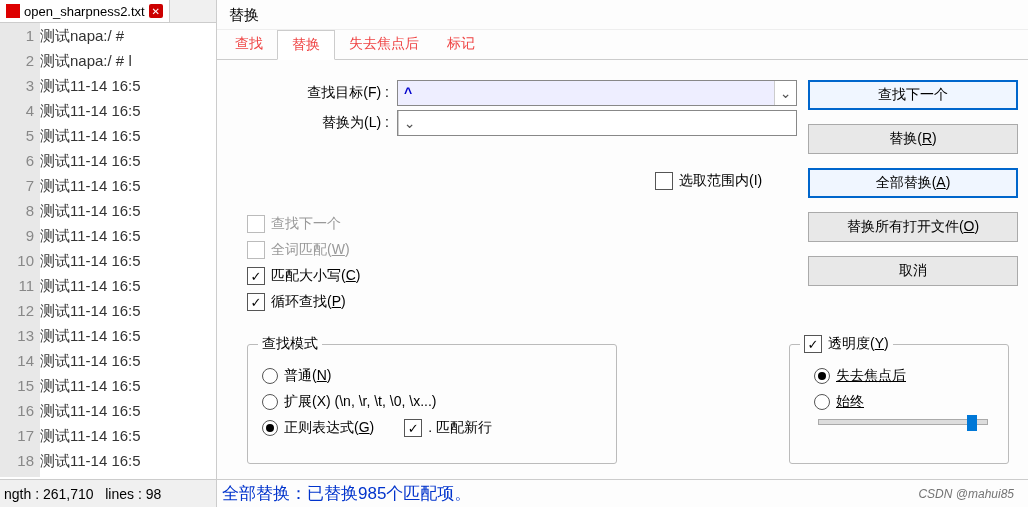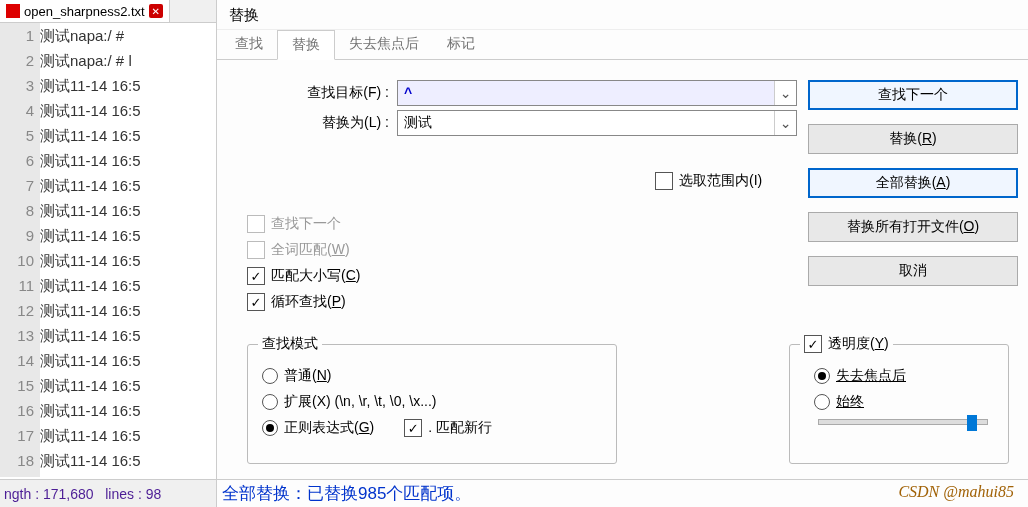--- a/index.html
+++ b/index.html
@@ -8,27 +8,27 @@
     .editor-pane { position: absolute; left: 0; top: 0; width: 216px; height: 507px; background: #fff; }
     .tab-bar { height: 23px; background: #f0f0f0; border-bottom: 1px solid #ccc; display: flex; }
     .file-tab { display: flex; align-items: center; padding: 2px 6px; background: #fff; border-right: 1px solid #ccc; font-size: 13px; }
     .file-icon { width: 14px; height: 14px; background: #d00; margin-right: 4px; display: inline-block; }
     .close-tab { width: 14px; height: 14px; margin-left: 4px; background: #c00; color: #fff; font-size: 10px; display: flex; align-items: center; justify-content: center; border-radius: 2px; }
     
     .code-area { display: flex; height: 454px; overflow: hidden; font-family: "Consolas", monospace; font-size: 15px; }
     .gutter { width: 40px; background: #e8e8e8; color: #888; text-align: right; padding-right: 6px; line-height: 25px; }
     .code-lines { flex: 1; background: #fff; line-height: 25px; white-space: nowrap; color: #333; }
     
-    .status-bar { position: absolute; bottom: 0; left: 0; width: 216px; height: 28px; background: #f0f0f0; border-top: 1px solid #ccc; display: flex; align-items: center; font-size: 14px; padding-left: 4px; color: #4c1d95; }
+    .status-bar { position: absolute; bottom: 0; left: 0; width: 216px; height: 28px; background: #f0f0f0; border-top: 1px solid #ccc; display: flex; align-items: center; font-size: 14px; padding-left: 4px; color: #000000; }
     
     .dialog { position: absolute; left: 216px; top: 0; width: 812px; height: 507px; background: #fdfdfd; border-left: 1px solid #ccc; }
     .dialog-title { height: 30px; padding: 6px 12px; font-size: 15px; border-bottom: 1px solid #eee; }
     
     .dialog-tabs { display: flex; height: 30px; border-bottom: 1px solid #ccc; padding-left: 4px; }
-    .dtab { padding: 5px 14px; font-size: 14px; color: #737373; cursor: pointer; }
+    .dtab { padding: 5px 14px; font-size: 14px; color: #ef4444; cursor: pointer; }
     .dtab.active { border: 1px solid #ccc; border-bottom: 1px solid #fff; background: #fff; margin-bottom: -1px; }
     
     .dialog-body { position: relative; padding: 20px 10px 10px 10px; height: calc(100% - 88px); }
     
     .field-row { display: flex; align-items: center; margin-bottom: 4px; }
     .field-label { width: 170px; text-align: right; padding-right: 8px; font-size: 14px; }
     .combo { flex: 0 0 400px; display: flex; height: 26px; border: 1px solid #888; background: #fff; }
     .combo input { flex: 1; border: none; padding: 2px 6px; font-size: 14px; outline: none; }
     .combo .caret { width: 22px; display: flex; align-items: center; justify-content: center; border-left: 1px solid #ccc; color: #555; }
     .find-target { color: #0000cc; background: #eef; }
@@ -55,21 +55,21 @@
     .inline-chk { display: inline-flex; align-items: center; margin-left: 30px; }
     
     .trans-box { left: 572px; top: 284px; width: 220px; height: 120px; text-decoration: underline; }
     .trans-check { position: absolute; top: -10px; left: 10px; background: #fdfdfd; padding: 0 4px; display: flex; align-items: center; }
     .trans-box .opt { display: flex; align-items: center; margin-bottom: 8px; font-size: 14px; margin-left: 10px; }
     .slider { width: 170px; height: 6px; background: #ddd; border: 1px solid #aaa; position: relative; margin: 8px 0 0 14px; }
     .slider-thumb { position: absolute; right: 10px; top: -5px; width: 10px; height: 16px; background: #0078d7; }
     
     .dialog-status { position: absolute; bottom: 0; left: 216px; width: 812px; height: 28px; border-top: 1px solid #ccc; display: flex; align-items: center; padding-left: 6px; font-size: 17px; }
     .dialog-status .blue { color: #0033cc; }
-    .watermark { position: absolute; right: 14px; bottom: 6px; color: #a16207; font-size: 16px; font-style: italic; font-family: Liberation Serif, serif; }
+    .watermark { position: absolute; right: 14px; bottom: 6px; color: #737373; font-size: 12px; font-style: italic; }
     
     u { text-decoration: underline; }
   </style>
 </head>
 <body>
 
 <div class="editor-pane">
   <div class="tab-bar">
     <div class="file-tab">
       <span class="file-icon"></span>
@@ -114,21 +114,21 @@
         <div>测试11-14 16:5</div>
         <div>测试11-14 16:5</div>
         <div>测试11-14 16:5</div>
         <div>测试11-14 16:5</div>
         <div>测试11-14 16:5</div>
         <div>测试11-14 16:5</div>
       </div>
   </div>
   <div class="status-bar">
     <span>ngth :</span>&nbsp;
-    <span>171,680</span>&nbsp;&nbsp;&nbsp;
+    <span>261,710</span>&nbsp;&nbsp;&nbsp;
     <span>lines :</span>&nbsp;
     <span>98</span>
   </div>
 </div>
 
 <div class="dialog">
   <div class="dialog-title">替换</div>
   <div class="dialog-tabs">
     <div class="dtab">查找</div>
     <div class="dtab active">替换</div>
@@ -140,21 +140,20 @@
     <div class="field-row">
       <div class="field-label"><span>查找目标(F) : </span></div>
       <div class="combo">
         <input class="find-target" style="color: rgb(0, 0, 204); font-weight: bold;" value="^">
         <div class="caret">⌄</div>
       </div>
     </div>
     <div class="field-row">
       <div class="field-label"><span>替换为(L) : </span></div>
       <div class="combo">
-        <input value="测试" style="">
         <div class="caret">⌄</div>
       </div>
     </div>
 
     <div class="sel-range">
       <span class="chk"></span>
       <span>选取范围内(I)</span>
     </div>
 
     <div class="btn-col">

